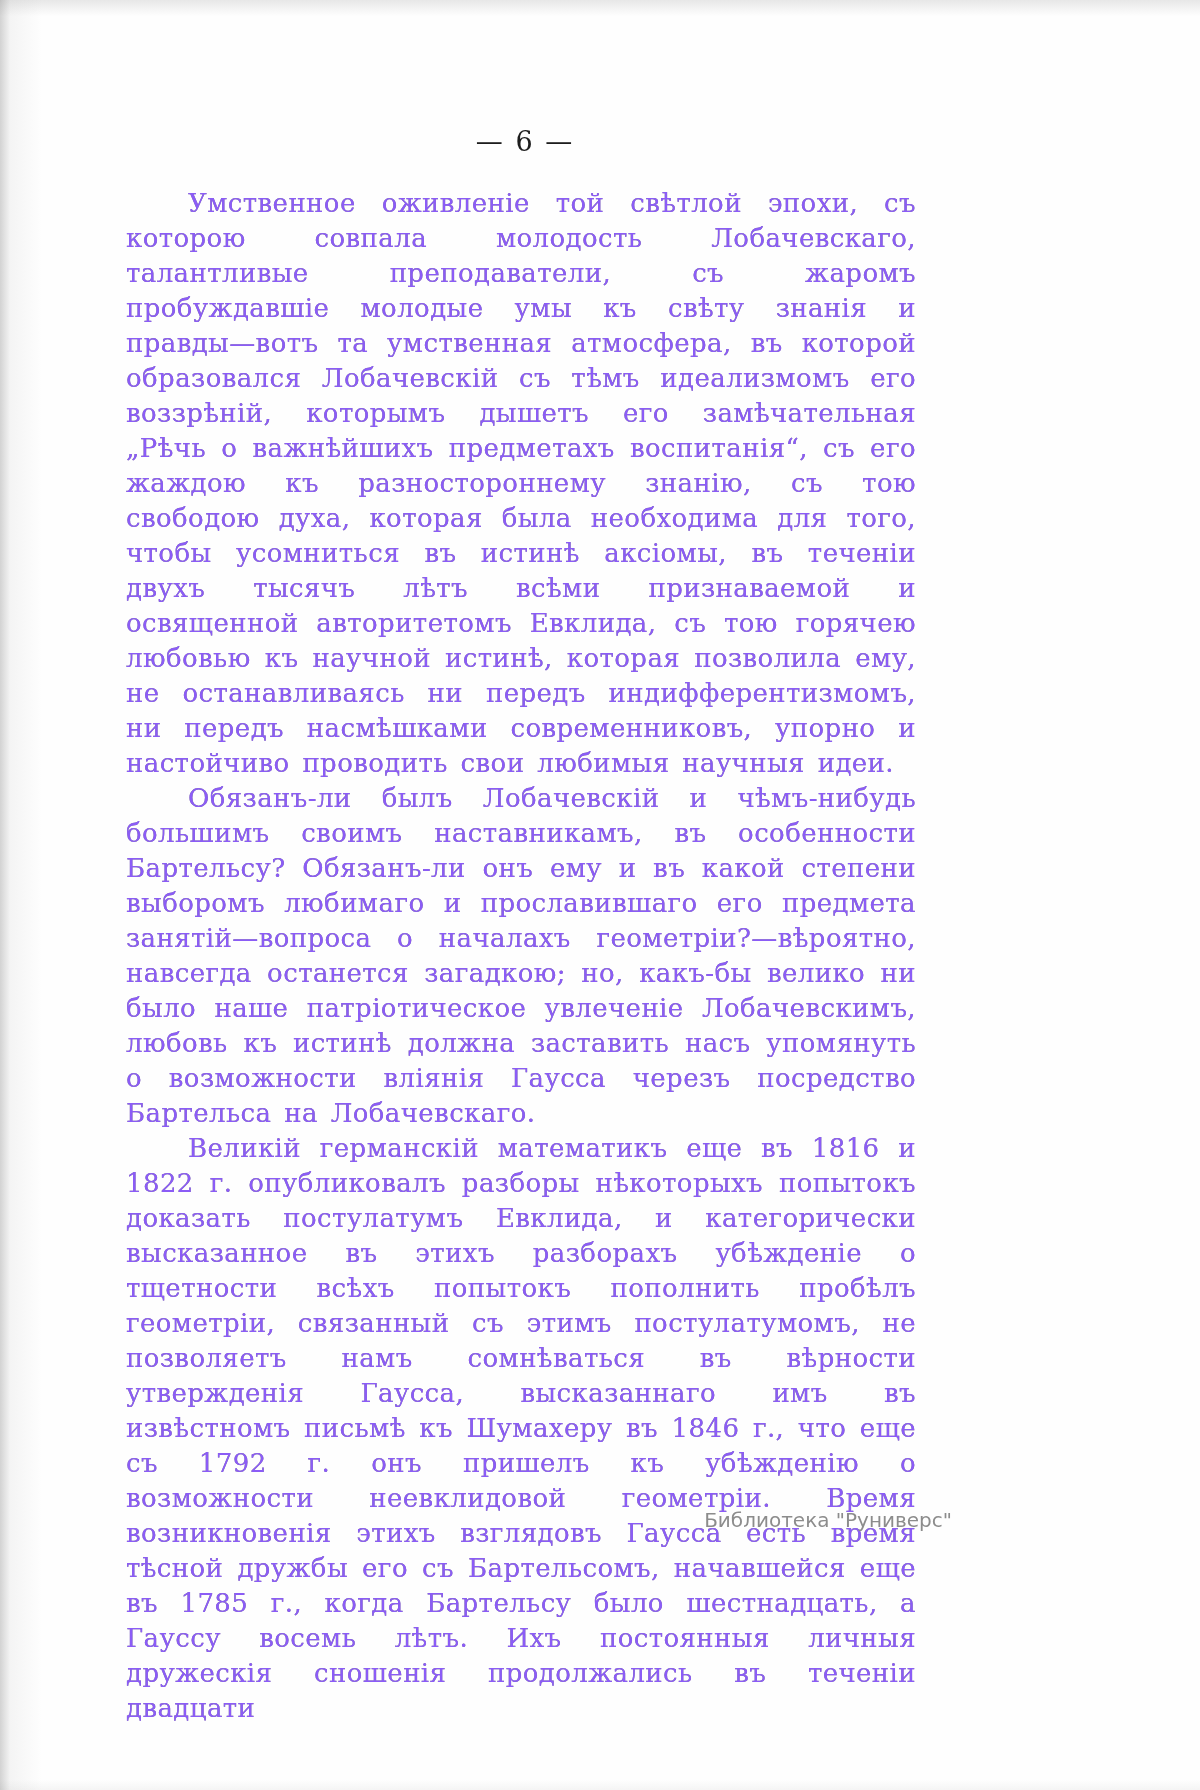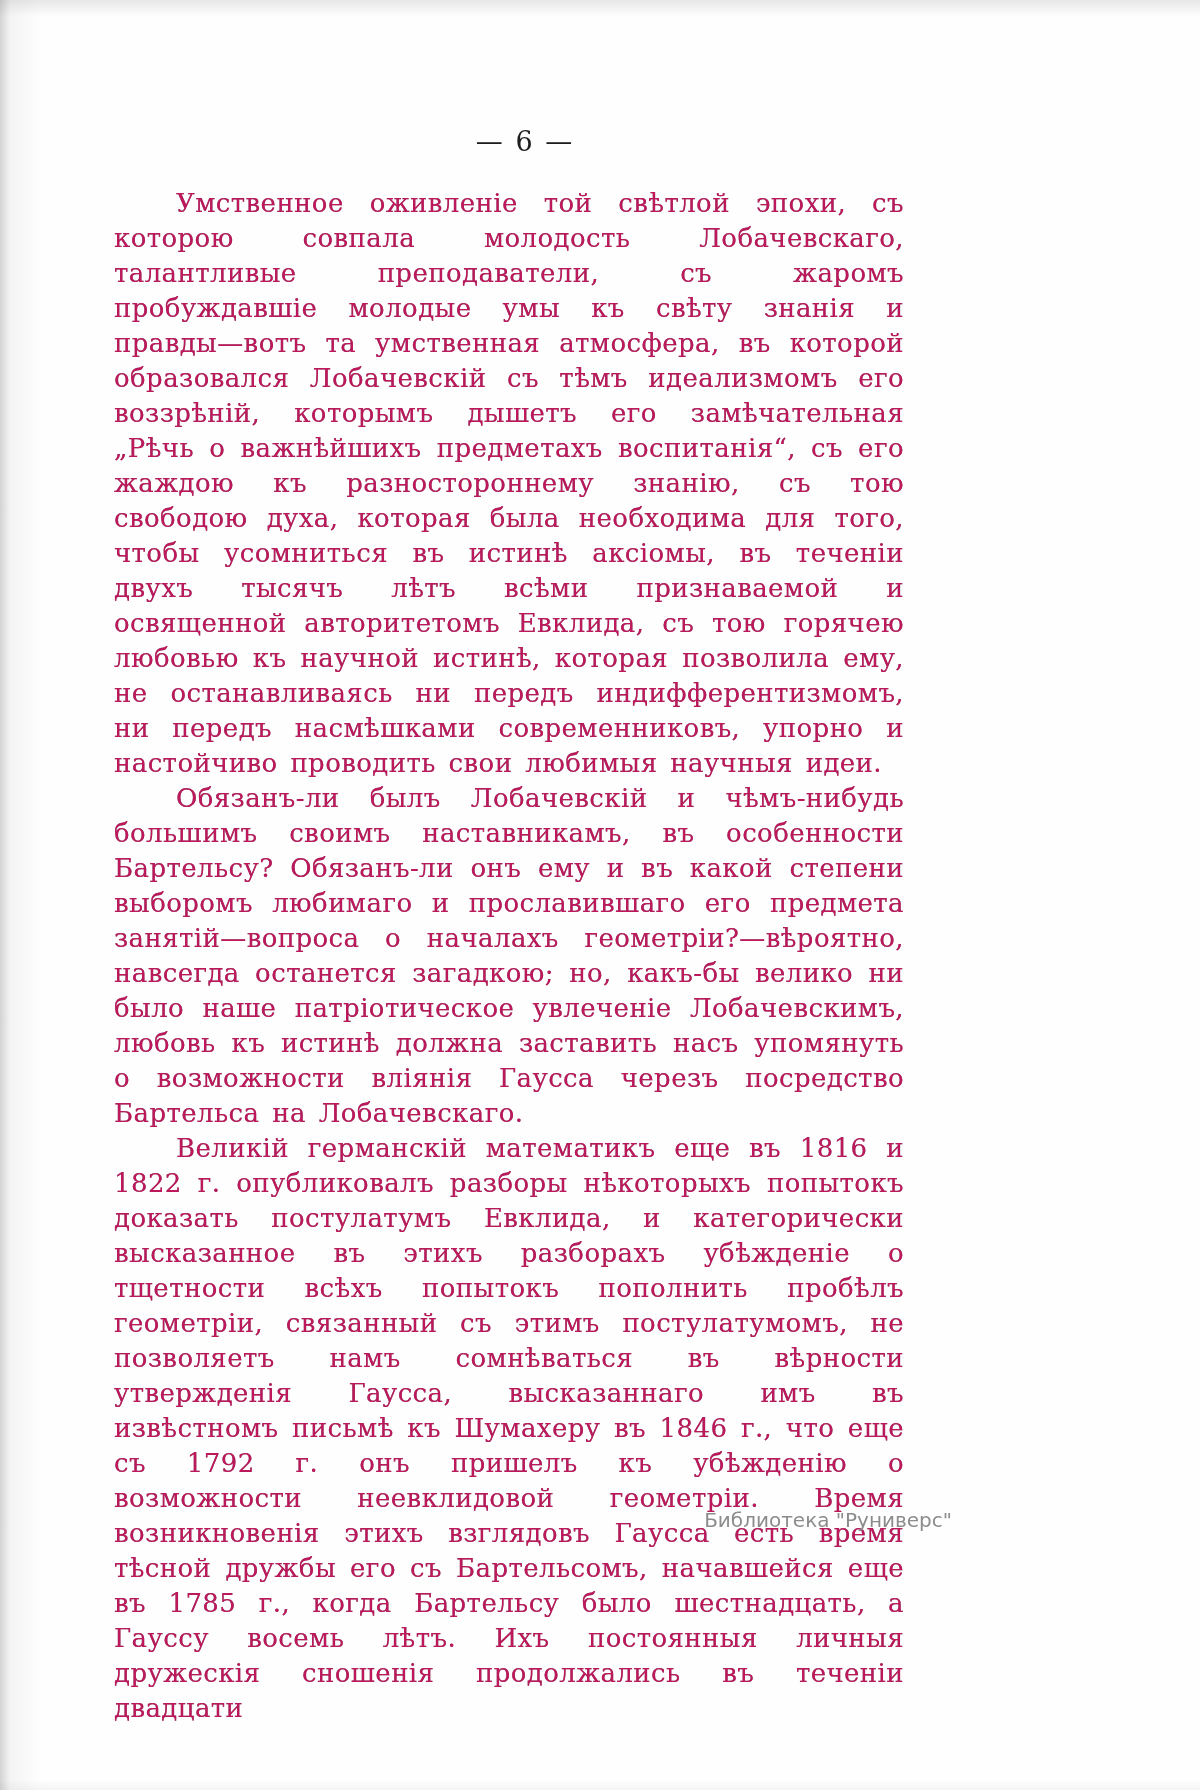--- a/index.html
+++ b/index.html
@@ -37,23 +37,23 @@
     width: 790px;
     text-align: center;
     font-size: 27px;
     font-weight: 500;
     color: #1d1d1d;
     letter-spacing: 2px;
   }
   .text-block {
     position: absolute;
     top: 186px;
-    left: 114px;
+    left: 126px;
     width: 790px;
-    color: #be185d;
+    color: #8b5cf6;
   }
   p.body-par {
     margin: 0;
     font-size: 26px;
     line-height: 35px;
     text-align: justify;
     text-indent: 62px;
     font-weight: 500;
     letter-spacing: 0.4px;
     word-spacing: 0.16em;

